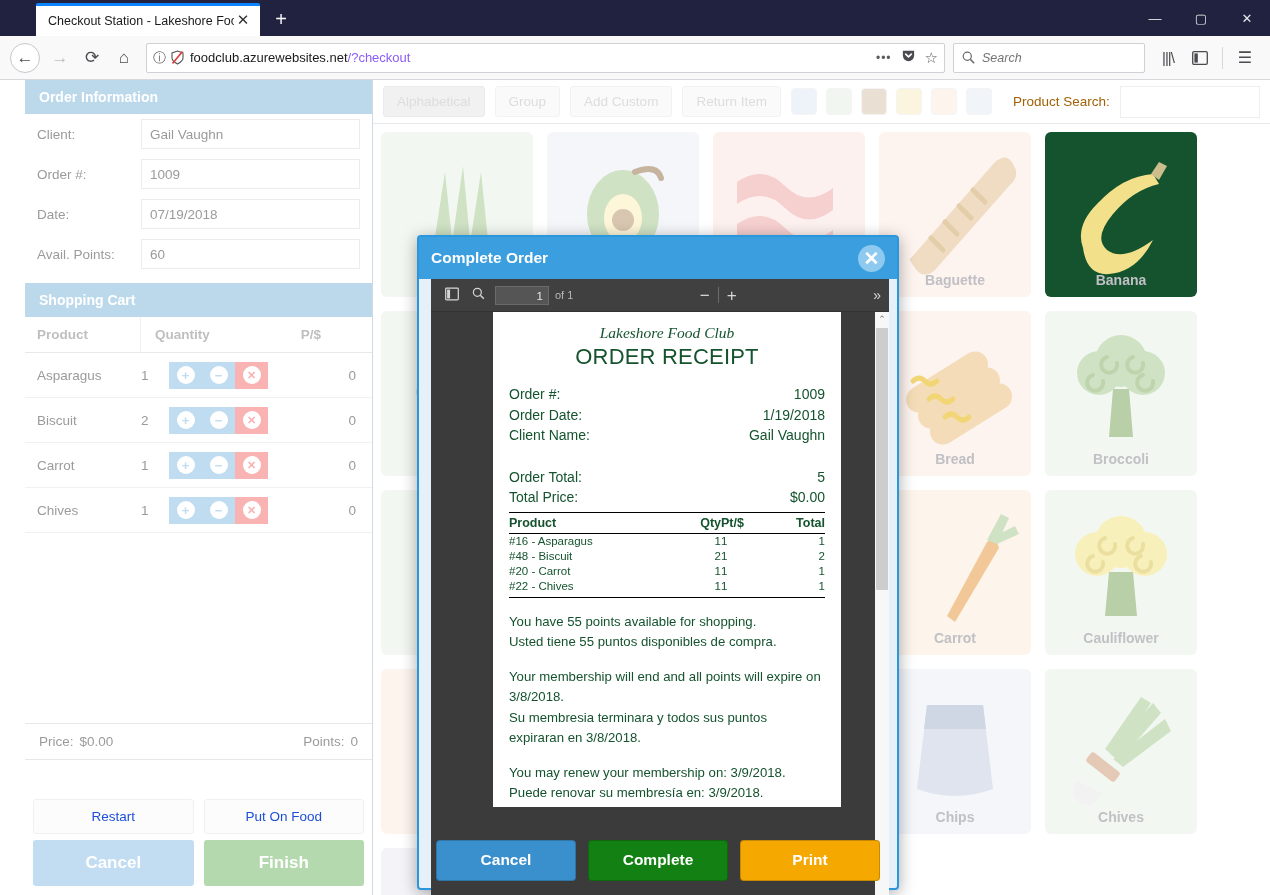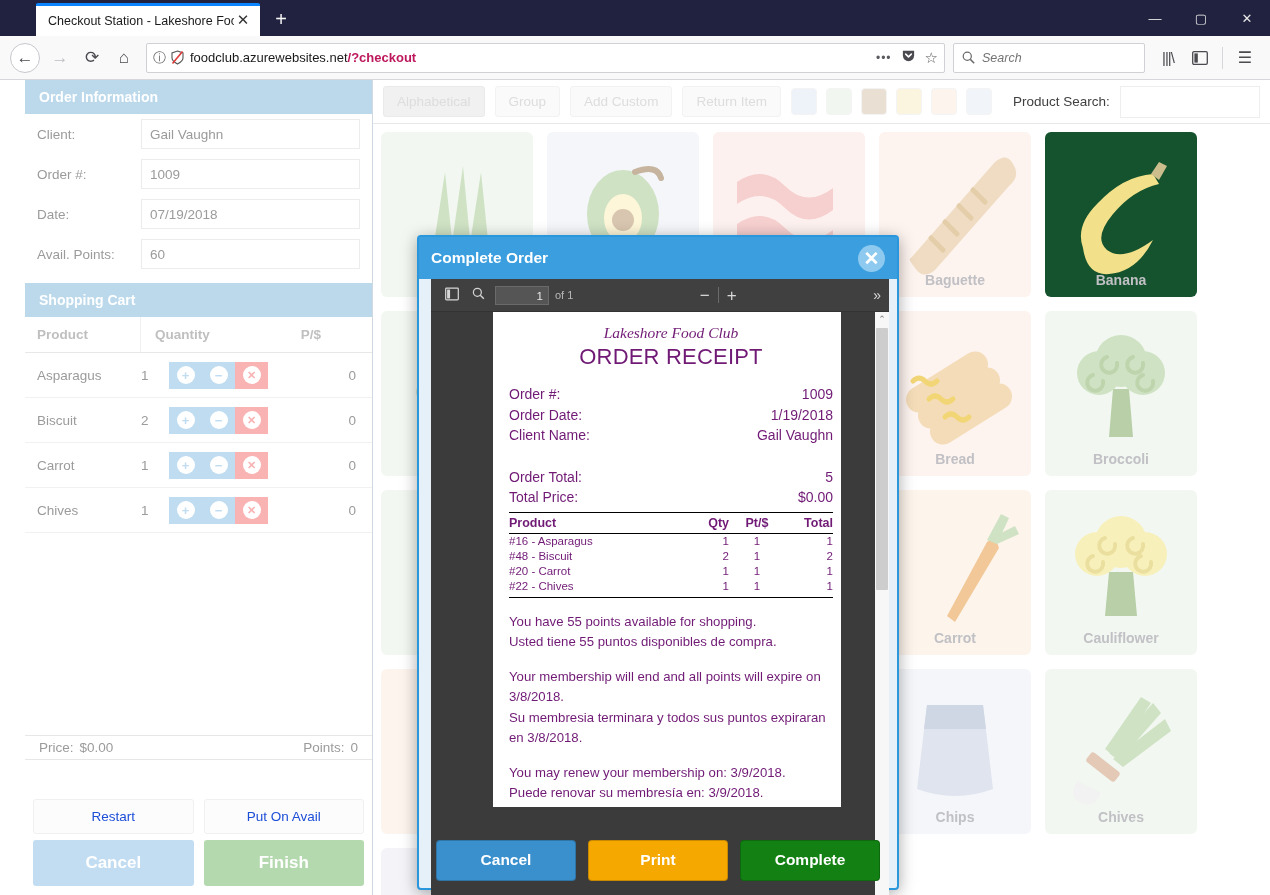--- a/index.html
+++ b/index.html
@@ -62,21 +62,21 @@
     background:#fff; margin-right:4px;
   }
   .navbtn.disabled { color:#bdbdc2; }
   .urlbar {
     flex:1; height:30px; margin:0 8px 0 6px;
     background:#fff; border:1px solid #d0d0d5; border-radius:2px;
     display:flex; align-items:center; padding: 0 6px;
   }
   .url-icons { display:flex; align-items:center; gap:5px; margin-right:6px; }
   .url-text { font-size:13px; color:#1a1a1a; flex:1; }
-  .url-text .path { color:#be185d;font-weight:bold; }
+  .url-text .path { color:#8b5cf6; }
   .url-right { display:flex; align-items:center; gap:9px; margin-left:6px; color:#5a5a5f; }
   .searchbar {
     width: 192px; height:30px; background:#fff; border:1px solid #d0d0d5; border-radius:2px;
     display:flex; align-items:center; padding:0 8px; margin-right:8px;
   }
   .searchbar .ph { font-size:12.5px; color:#737373; font-style:italic; margin-left:7px; }
   .toolbar-right { display:flex; align-items:center; gap:2px; }
   .toolbar-right .navbtn { width:30px; }
   .vdiv { width:1px; height:22px; background:#d7d7db; margin:0 5px; }
 
@@ -127,21 +127,21 @@
     display:flex; align-items:center; justify-content:center;
     font-size:13px; line-height:1; font-weight:bold;
   }
   .cbtn.plus .cglyph, .cbtn.minus .cglyph { color:#bfdcf0; }
   .cbtn.del .cglyph { color:#f9b3b3; font-size:11px; }
   .cart-row .pts { flex:1; text-align:right; padding-right:16px; font-size:13.5px; color:#9b9b9b; }
 
   .totals {
     position:absolute; left:0; bottom:135px; width:347px;
     border-top:1px solid #e7e7e7; border-bottom:1px solid #e7e7e7;
-    display:flex; align-items:center; padding:4px 14px; font-size:13.5px; color:#9b9b9b;
+    display:flex; align-items:center; padding:10px 14px; font-size:13.5px; color:#9b9b9b;
   }
   .totals .tl { margin-right:6px; }
   .totals .spacer { flex:1; }
   .botbtns { position:absolute; left:0; bottom:0; width:347px; }
   .btnrow { display:flex; padding: 6px 8px 0 8px; gap:10px; }
   .gbtn {
     flex:1; text-align:center; padding:9px 0; font-size:13.5px; border-radius:3px;
     cursor:pointer;
   }
   .gbtn.ghost { color:#1d4ed8; border:1px solid #f0f0f0; background:#fcfcfc; }
@@ -157,21 +157,21 @@
   .apptoolbar {
     height:44px; border-bottom:1px solid #e8e8e8; display:flex; align-items:center;
     padding: 0 10px; gap:0;
   }
   .tbtn {
     padding:7px 13px; margin-right:10px; font-size:13.5px; color:#dddddd;
     border:1px solid #f2f2f2; background:#fafafa; border-radius:3px; cursor:pointer;
   }
   .tbtn.active { background:#f1f1f1; border-color:#eaeaea; }
   .swatch { width:26px; height:27px; border-radius:4px; margin-right:9px; border:1px solid #f4f4f4; cursor:pointer; }
-  .tlabel { font-size:13.5px; color:#404040; margin-left:12px; margin-right:10px; }
+  .tlabel { font-size:13.5px; color:#a16207; margin-left:12px; margin-right:10px; }
   .tsearch { flex:1; max-width:140px; height:32px; border:1px solid #eee; background:#fff; }
 
   .grid {
     position:absolute; top:44px; left:0; right:0; bottom:0;
     padding: 8px 0 0 8px; overflow:hidden;
   }
   .tile {
     width: 152px; height:165px; float:left; margin: 0 14px 14px 0;
     border-radius:6px; position:relative; overflow:hidden;
   }
@@ -227,32 +227,32 @@
   .pdfpage {
     position:absolute; left:62px; top:33px; width:348px; height:495px;
     background:#fff; overflow:hidden;
   }
   .pdfscroll {
     position:absolute; right:0; top:33px; width:14px; bottom:0; background:#f7f7f7;
   }
   .pdfscroll .ar { text-align:center; font-size:9px; color:#777; line-height:14px; }
   .pdfthumb { position:absolute; left:1px; right:1px; top:16px; height:262px; background:#cdcdcd; border-radius:1px; }
 
-  .rcpt { padding: 12px 8px 0 16px; font-family:"Liberation Sans", sans-serif; color:#701a75; }
+  .rcpt { padding: 12px 16px 0 16px; font-family:"Liberation Sans", sans-serif; color:#14532d; }
   .rcpt .brand { text-align:center; font-family:"Liberation Serif", serif; font-style:italic; font-size:15.5px; }
   .rcpt .h1 { text-align:center; font-size:22px; margin-top:2px; letter-spacing:0.2px; }
   .kv { display:flex; font-size:14px; line-height:20.5px; }
   .kv .k { flex:1; }
   .kv .v { text-align:right; }
   .gap { height:21px; }
   .rtable { margin-top:4px; border-top:1px solid #000; border-bottom:1px solid #000; padding: 2px 0 3px 0; }
   .rt-row { display:flex; font-size:11.5px; line-height:15px; }
   .rt-row .c-p { flex:1; }
   .rt-row .c-q { width:52px; text-align:right; }
-  .rt-row .c-d { width:56px; text-align:center; }
+  .rt-row .c-d { width:56px; text-align:left; }
   .rt-row .c-t { width:48px; text-align:right; }
   .rt-head { font-weight:bold; font-size:12.5px; line-height:17px; border-bottom:1px solid #000; padding-bottom:1px;}
   .para { font-size:13.2px; line-height:20.5px; margin-top:14px; }
 
   .modal-foot {
     position:absolute; left:0; right:0; bottom:0; height:56px;
     display:flex; align-items:center; justify-content:center; gap:12px;
     padding: 0 14px;
   }
   .mbtn {
@@ -431,21 +431,21 @@
         <span class="tl">Price:</span>
         <span>$0.00</span>
         <span class="spacer"></span>
         <span class="tl">Points:</span>
         <span>0</span>
       </div>
 
       <div class="botbtns">
         <div class="btnrow">
           <div class="gbtn ghost">Restart</div>
-          <div class="gbtn ghost">Put On Avail</div>
+          <div class="gbtn ghost">Put On Food</div>
         </div>
         <div class="btnrow" style="padding-bottom:9px">
           <div class="gbtn big blue">Cancel</div>
           <div class="gbtn big green">Finish</div>
         </div>
       </div>
     </div>
 
     <div class="rightarea">
       <div class="apptoolbar">
@@ -854,19 +854,19 @@
 
         <div class="pdfscroll">
           <div class="ar">⌃</div>
           <div class="pdfthumb"></div>
 
         </div>
       </div>
 
       <div class="modal-foot">
         <div class="mbtn cancel">Cancel</div>
+        <div class="mbtn complete">Complete</div>
         <div class="mbtn print">Print</div>
-        <div class="mbtn complete">Complete</div>
       </div>
     </div>
 
   </div>
 </div>
 
 </body></html>

